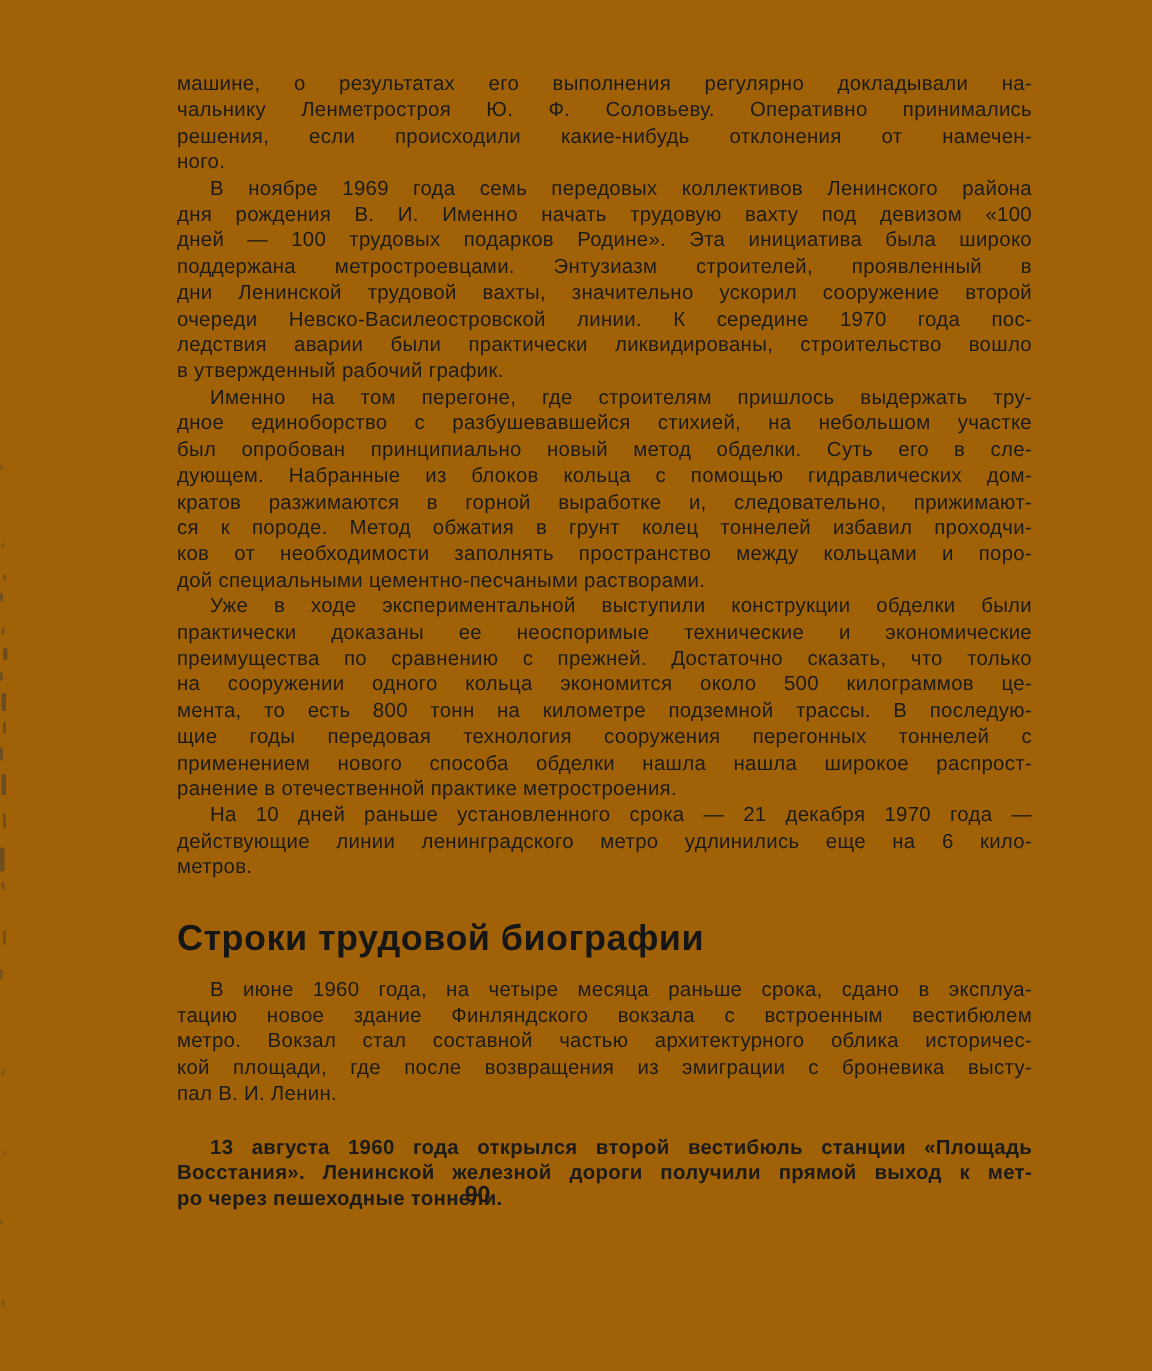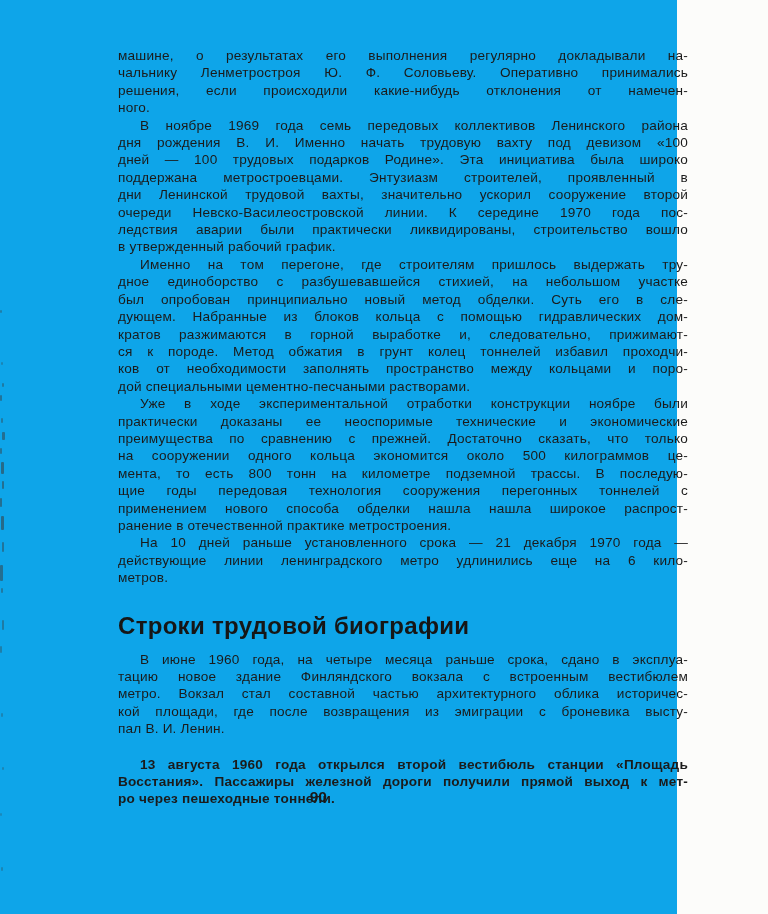--- a/index.html
+++ b/index.html
@@ -6,23 +6,23 @@
     margin: 0;
     padding: 0;
     width: 768px;
     height: 914px;
     overflow: hidden;
     background: #fcfcfa;
     font-family: "Liberation Sans", "DejaVu Sans", sans-serif;
   }
   .scan-page {
     position: relative;
-    width: 677px;
+    width: 768px;
     height: 914px;
-    background: #0ea5e9;
+    background: #a16207;
     color: #1b1b1b;
   }
   .text-column {
     position: absolute;
     left: 118px;
     top: 47px;
     width: 570px;
   }
   .para {
     font-size: 13.6px;
@@ -128,21 +128,21 @@
           <div class="line">Именно на том перегоне, где строителям пришлось выдержать тру-</div>
           <div class="line">дное единоборство с разбушевавшейся стихией, на небольшом участке</div>
           <div class="line">был опробован принципиально новый метод обделки. Суть его в сле-</div>
           <div class="line">дующем. Набранные из блоков кольца с помощью гидравлических дом-</div>
           <div class="line">кратов разжимаются в горной выработке и, следовательно, прижимают-</div>
           <div class="line">ся к породе. Метод обжатия в грунт колец тоннелей избавил проходчи-</div>
           <div class="line">ков от необходимости заполнять пространство между кольцами и поро-</div>
           <div class="line last">дой специальными цементно-песчаными растворами.</div>
         </div>
         <div class="para indent">
-          <div class="line">Уже в ходе экспериментальной отработки конструкции ноябре были</div>
+          <div class="line">Уже в ходе экспериментальной выступили конструкции обделки были</div>
           <div class="line">практически доказаны ее неоспоримые технические и экономические</div>
           <div class="line">преимущества по сравнению с прежней. Достаточно сказать, что только</div>
           <div class="line">на сооружении одного кольца экономится около 500 килограммов це-</div>
           <div class="line">мента, то есть 800 тонн на километре подземной трассы. В последую-</div>
           <div class="line">щие годы передовая технология сооружения перегонных тоннелей с</div>
           <div class="line">применением нового способа обделки нашла нашла широкое распрост-</div>
           <div class="line last">ранение в отечественной практике метростроения.</div>
         </div>
         <div class="para indent">
           <div class="line">На 10 дней раньше установленного срока — 21 декабря 1970 года —</div>
@@ -156,21 +156,21 @@
     <section>
         <div class="para indent">
           <div class="line">В июне 1960 года, на четыре месяца раньше срока, сдано в эксплуа-</div>
           <div class="line">тацию новое здание Финляндского вокзала с встроенным вестибюлем</div>
           <div class="line">метро. Вокзал стал составной частью архитектурного облика историчес-</div>
           <div class="line">кой площади, где после возвращения из эмиграции с броневика высту-</div>
           <div class="line last">пал В. И. Ленин.</div>
         </div>
         <div class="para indent gap-before">
           <div class="line">13 августа 1960 года открылся второй вестибюль станции «Площадь</div>
-          <div class="line">Восстания». Пассажиры железной дороги получили прямой выход к мет-</div>
+          <div class="line">Восстания». Ленинской железной дороги получили прямой выход к мет-</div>
           <div class="line last">ро через пешеходные тоннели.</div>
         </div>
       </section>
   </main>
 
   <div class="page-number">90</div>
 
 </div>
 
 </body></html>

